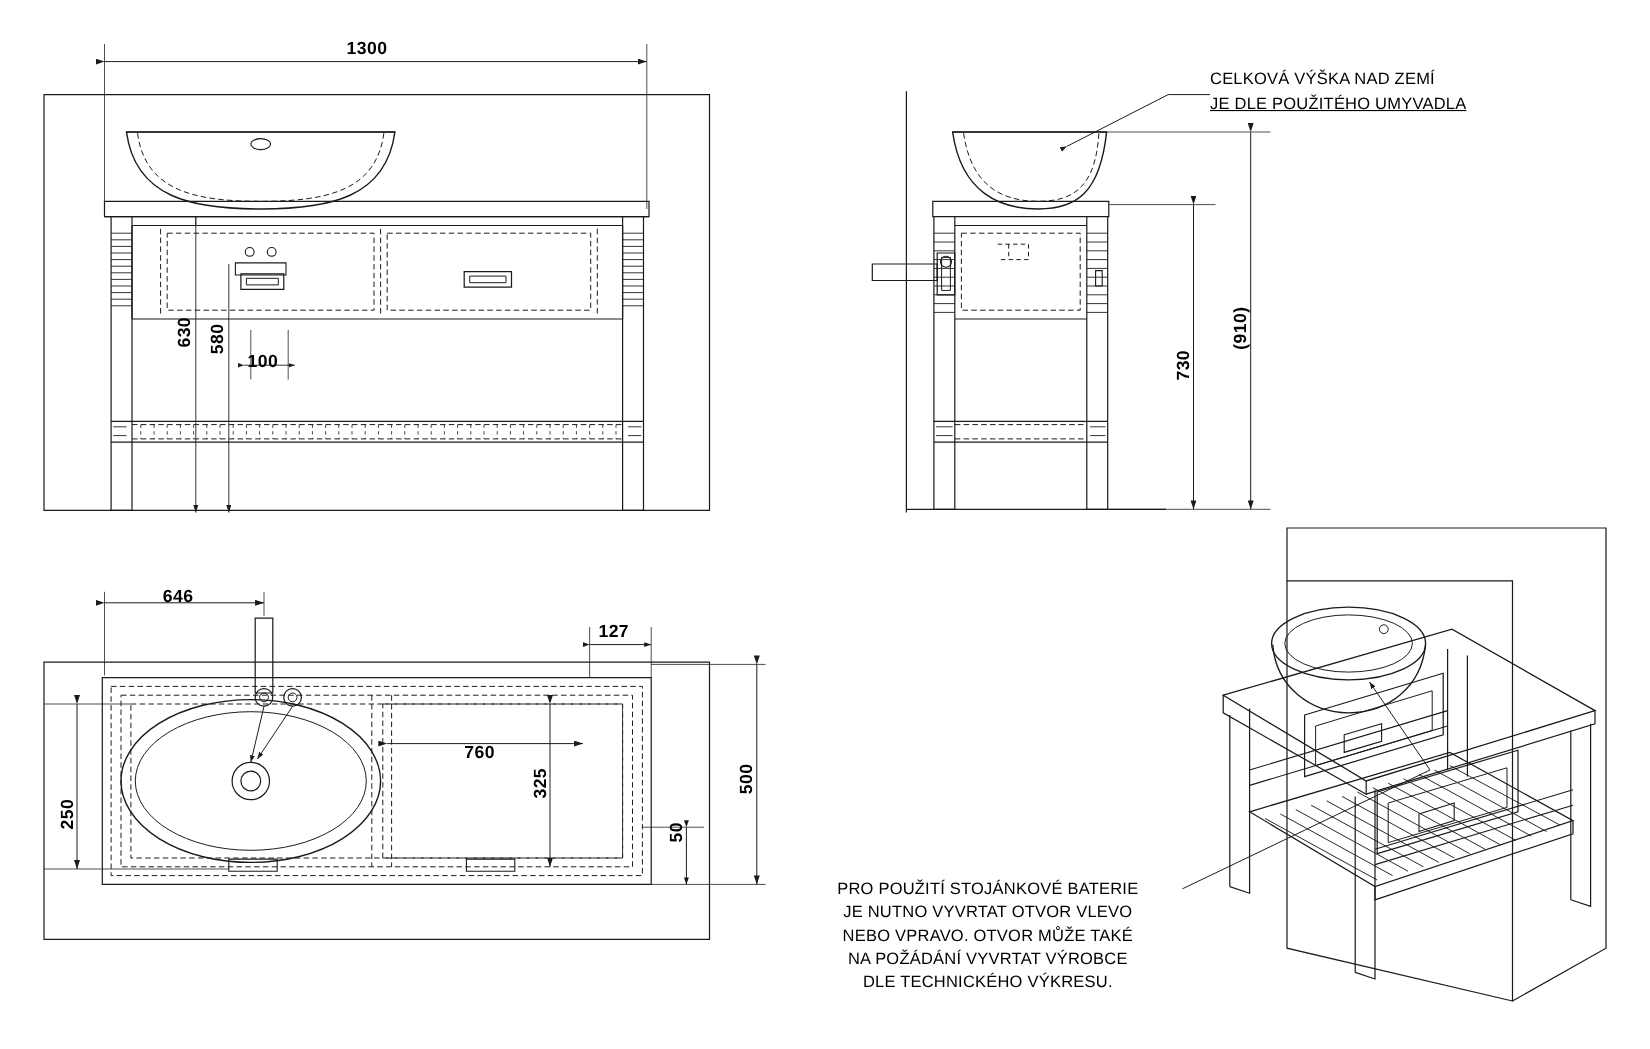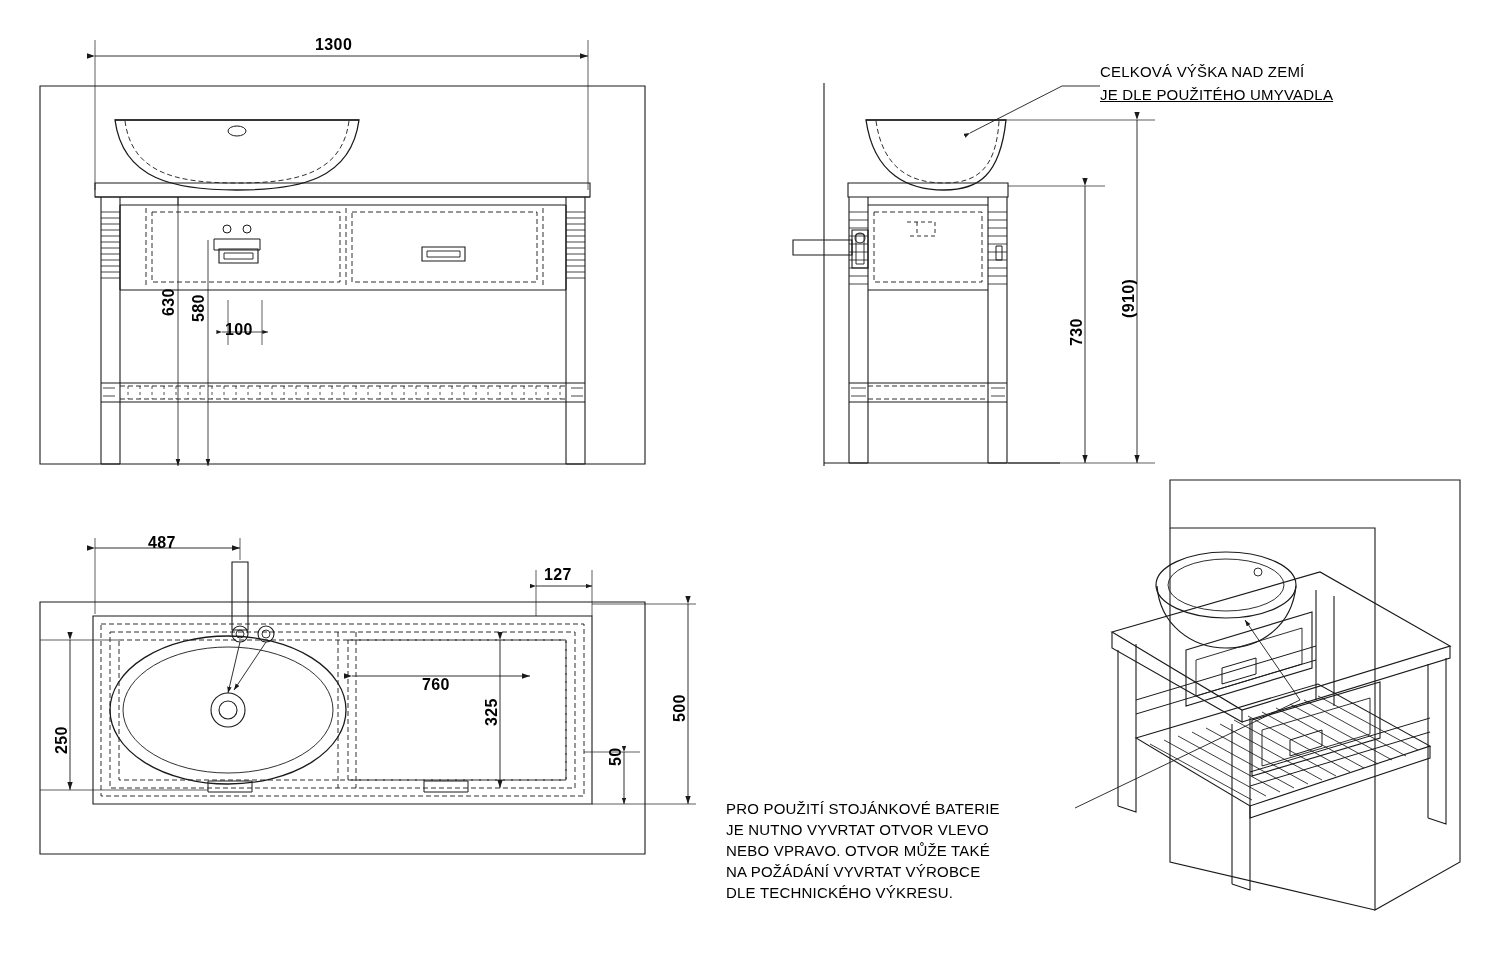--- a/index.html
+++ b/index.html
@@ -1,19 +1,19 @@
 <!DOCTYPE html>
 <html><head>
 <meta charset="utf-8">
 <style>
   html,body{margin:0;padding:0;background:#ffffff;}
   body{width:1500px;height:954px;position:relative;font-family:"Liberation Sans",sans-serif;color:#000;overflow:hidden;}
   #sheet{position:absolute;left:0;top:0;width:1448px;height:954px;}
   .note{position:absolute;font-size:15px;letter-spacing:.2px;line-height:21px;white-space:pre;}
-  .note.right{text-align:left;}
+  .note.right{text-align:center;}
   .dim{position:absolute;font-size:16px;font-weight:600;letter-spacing:.4px;}
   svg{display:block;}
 </style>
 </head>
 <body>
 
 <div id="sheet">
 
 <svg width="1500" height="954" viewBox="0 0 1500 954">
   <defs>
@@ -218,21 +218,21 @@
 
 <div class="dim" style="left:315px;top:36px;">1300</div>
 
 <div class="dim" style="left:160px;top:316px;transform:rotate(-90deg);transform-origin:left top;">630</div>
 <div class="dim" style="left:190px;top:322px;transform:rotate(-90deg);transform-origin:left top;">580</div>
 <div class="dim" style="left:225px;top:321px;">100</div>
 
 <div class="dim" style="left:1068px;top:346px;transform:rotate(-90deg);transform-origin:left top;">730</div>
 <div class="dim" style="left:1120px;top:318px;transform:rotate(-90deg);transform-origin:left top;">(910)</div>
 
-<div class="dim" style="left:148px;top:534px;">487</div>
+<div class="dim" style="left:148px;top:534px;">646</div>
 <div class="dim" style="left:544px;top:566px;">127</div>
 <div class="dim" style="left:422px;top:676px;">760</div>
 <div class="dim" style="left:483px;top:726px;transform:rotate(-90deg);transform-origin:left top;">325</div>
 <div class="dim" style="left:53px;top:754px;transform:rotate(-90deg);transform-origin:left top;">250</div>
 <div class="dim" style="left:671px;top:722px;transform:rotate(-90deg);transform-origin:left top;">500</div>
 <div class="dim" style="left:607px;top:766px;transform:rotate(-90deg);transform-origin:left top;">50</div>
 
 <div class="note" style="left:1100px;top:61px;">CELKOVÁ VÝŠKA NAD ZEMÍ</div>
 <div class="note" style="left:1100px;top:84px;text-decoration:underline;">JE DLE POUŽITÉHO UMYVADLA</div>
 

